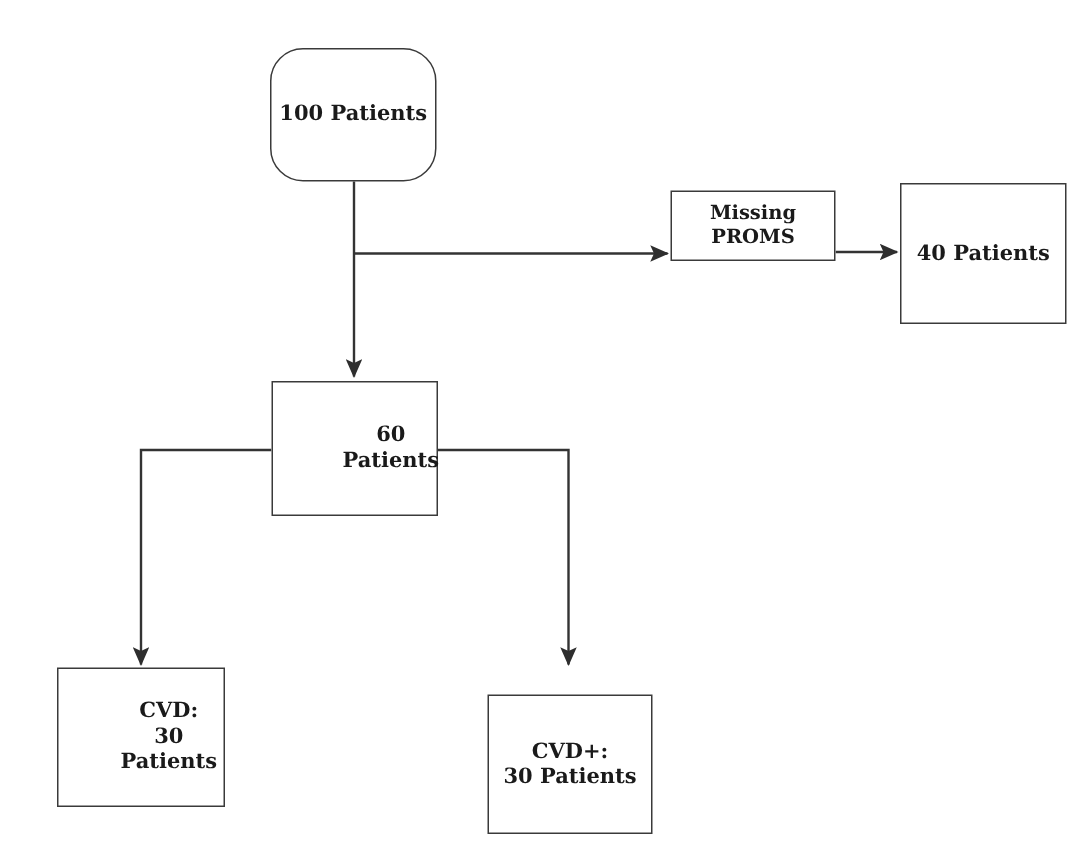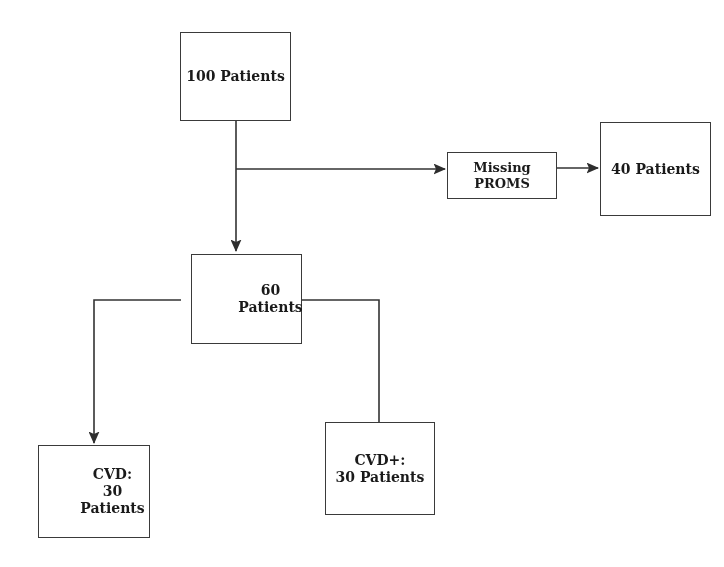--- a/index.html
+++ b/index.html
@@ -30,26 +30,26 @@
     display: flex;
     flex-direction: column;
     align-items: center;
     justify-content: center;
     text-align: center;
     color: #1a1a1a;
     font-weight: 700;
     font-size: 14px;
     line-height: 1.2;
   }
-  .node-total    { left: 180px; top: 32px;  width: 111px; height: 89px; }
-  .node-missing  { left: 447px; top: 152px; width: 110px; height: 47px; font-size: 13px; }
+  .node-total    { left: 180px; top: 32px;  width: 111px; height: 89px; border-radius: 22px; }
+  .node-missing  { left: 447px; top: 127px; width: 110px; height: 47px; font-size: 13px; }
   .node-excluded { left: 600px; top: 122px; width: 111px;  height: 94px; }
-  .node-included { left: 191px; top: 254px; width: 111px; height: 90px; padding-left: 48px; }
+  .node-included { left: 181px; top: 254px; width: 111px; height: 90px; padding-left: 48px; }
   .node-cvd      { left: 38px;  top: 445px; width: 112px; height: 93px; padding-left: 37px; }
-  .node-cvdplus  { left: 325px; top: 422px; width: 110px; height: 93px; }
+  .node-cvdplus  { left: 325px; top: 463px; width: 110px; height: 93px; }
   .node .line + .line { }
 </style>
 </head>
 <body>
 
 <div class="canvas">
 
   <svg class="connectors" viewBox="0 0 724 567" xmlns="http://www.w3.org/2000/svg">
     <defs>
       <marker id="arrowhead" markerUnits="userSpaceOnUse" markerWidth="13" markerHeight="11" refX="11.5" refY="5.5" orient="auto">

